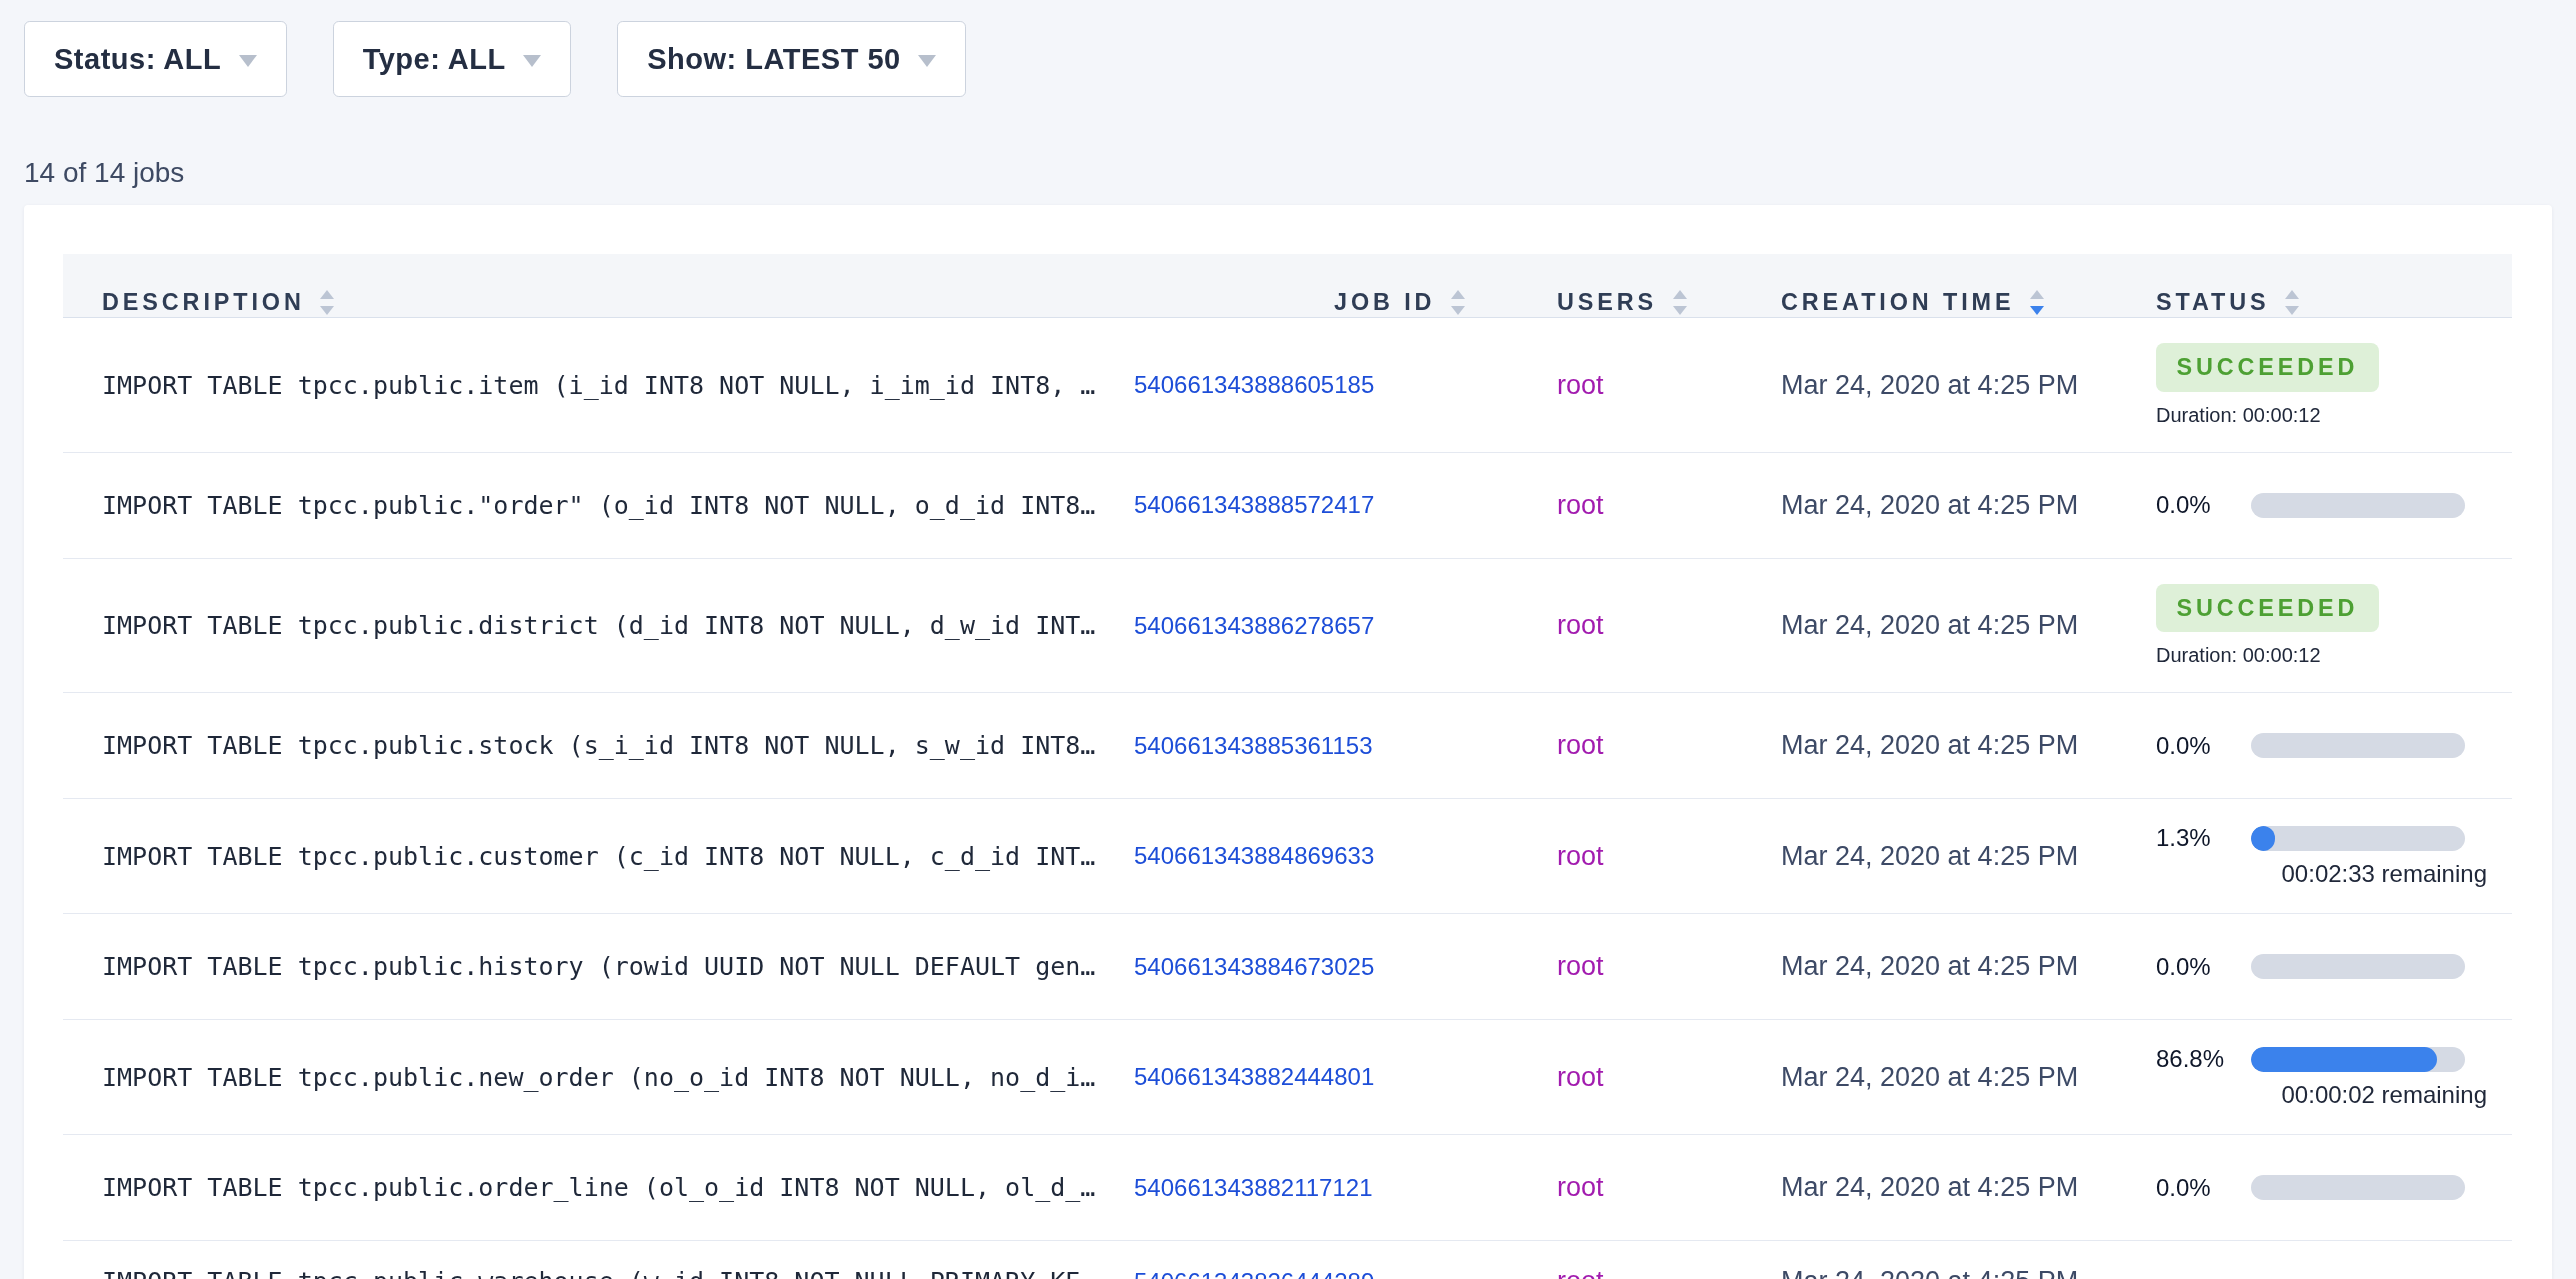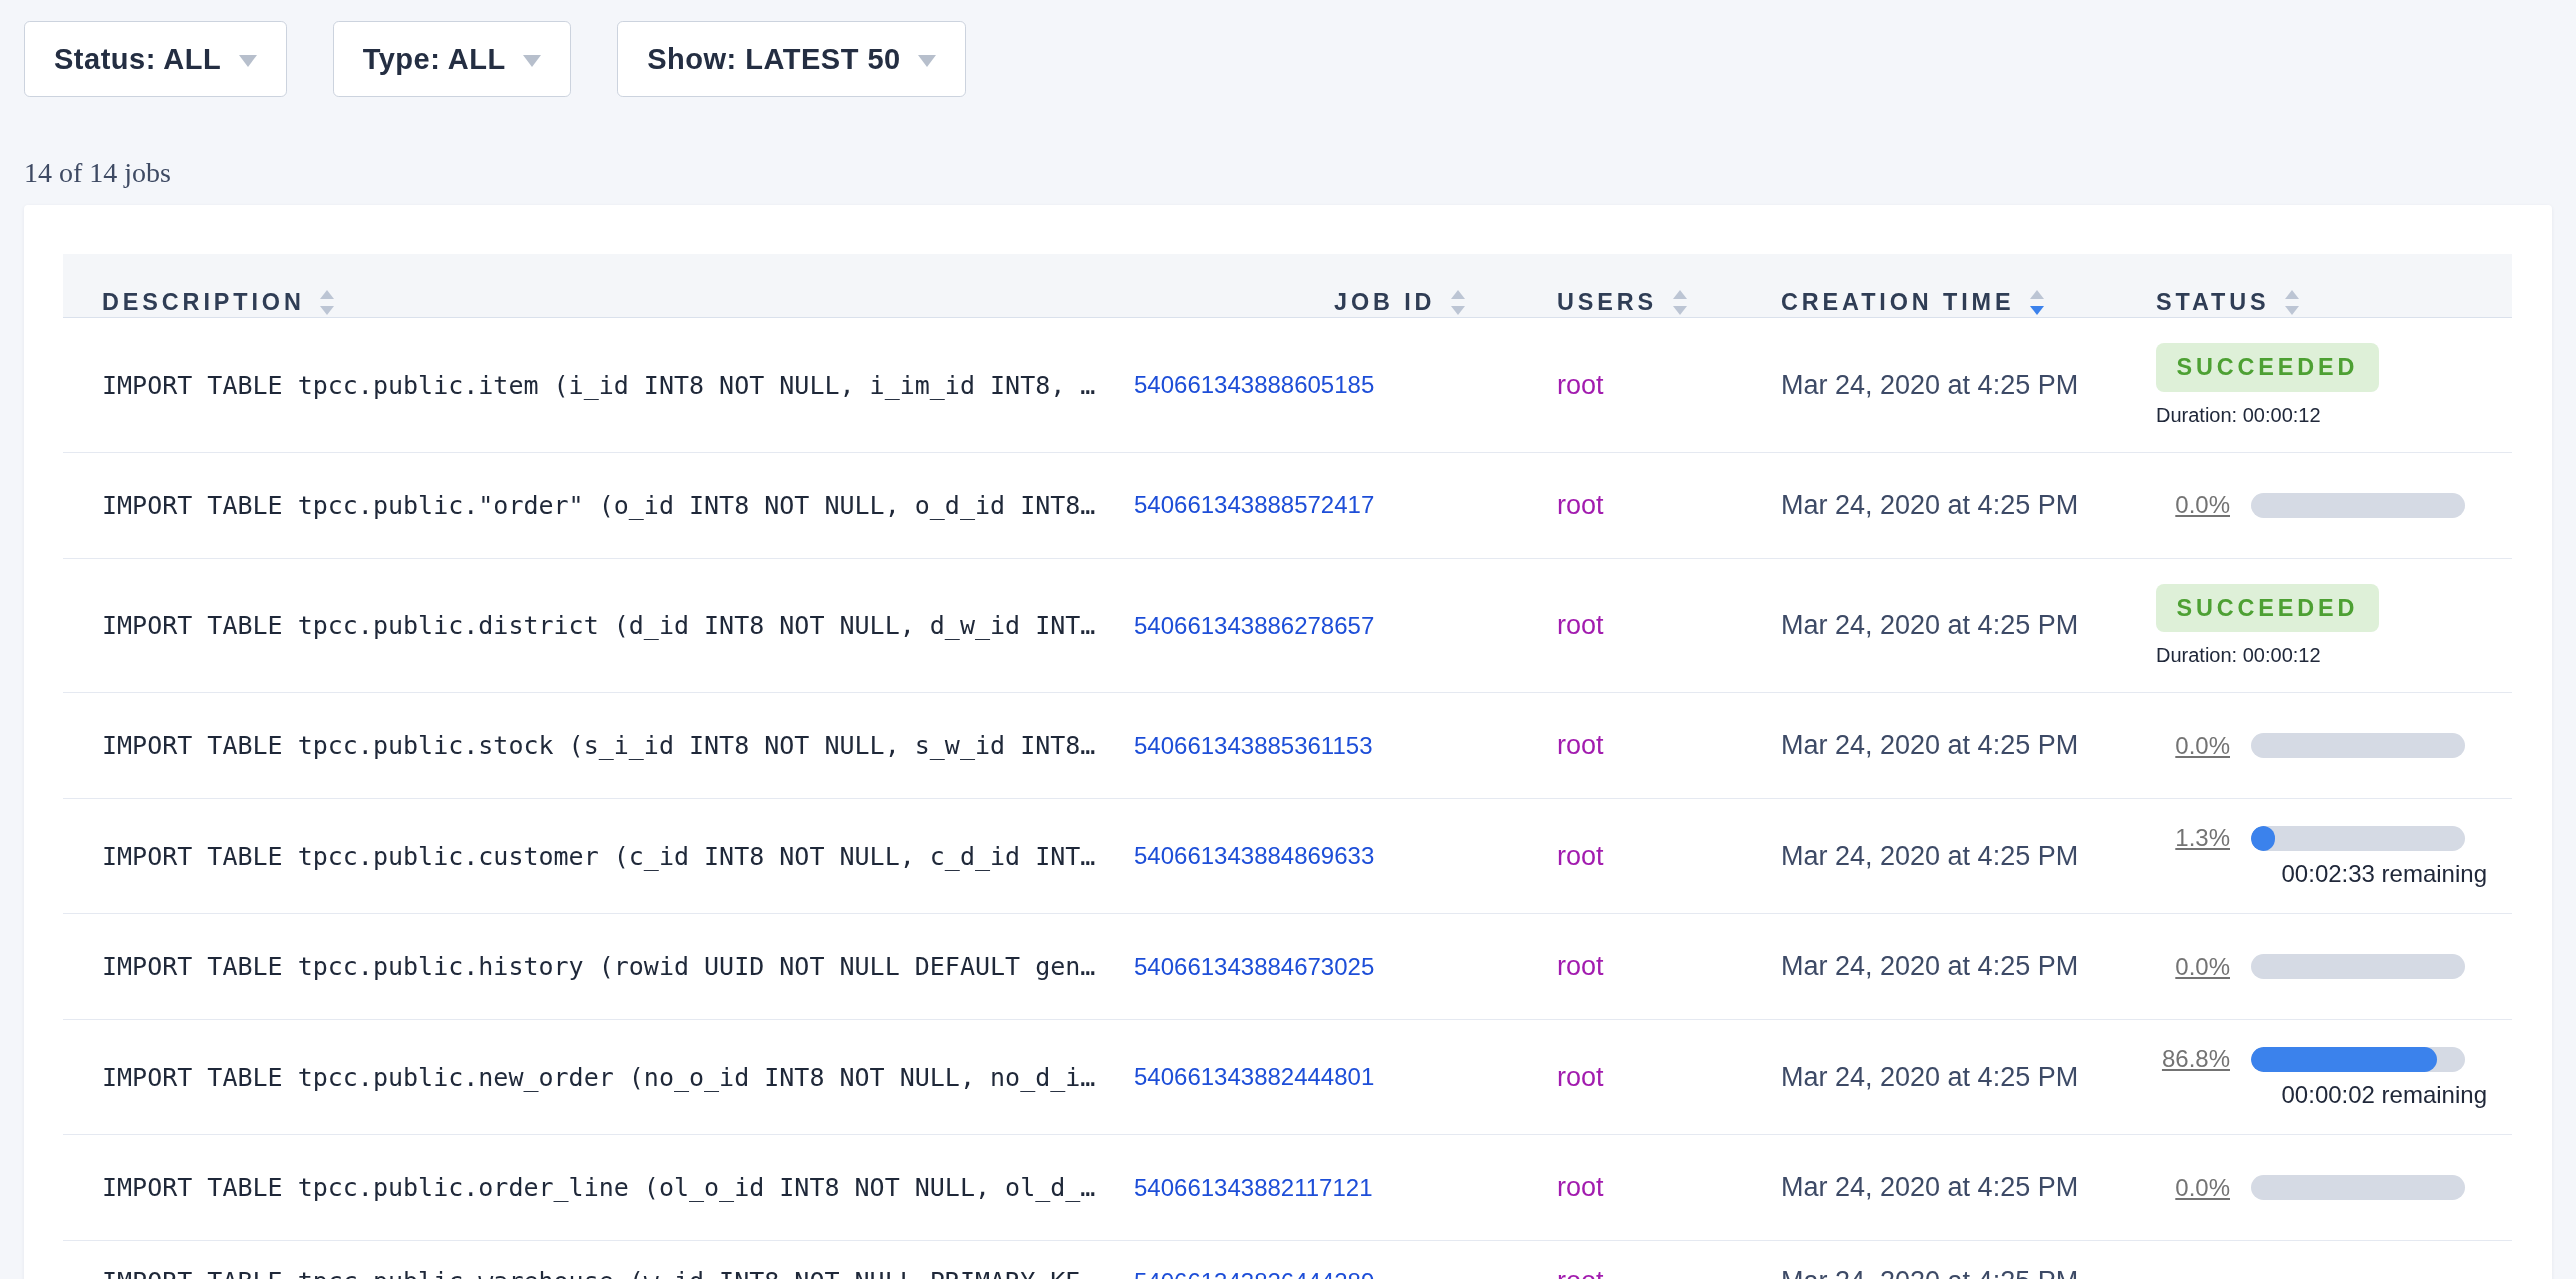--- a/index.html
+++ b/index.html
@@ -36,21 +36,20 @@
     border-top: 12.7px solid #b7bfcc;
     margin-left: 17.5px;
     position: relative; top: 1.9px;
   }
 
   
   .jobs-count {
     margin-top: 60px;
     font-size: 28px;
     color: #3e4a63;
-    font-family: Liberation Serif, serif;
   }
 
   
   .card {
     margin-top: 15.6px;
     background: #fff;
     border-radius: 3.9px;
     box-shadow: 0 1px 3.9px rgba(40,55,80,0.08);
     padding: 49px 39px 0 39px;
     height: 1168px;
@@ -122,21 +121,21 @@
     font-weight: 700;
     letter-spacing: 3.9px;
     padding: 10.7px 20.4px;
     border-radius: 8px;
     white-space: nowrap;
   }
   .status-detail { margin-top: 12px; font-size: 20px; color: #20283a; white-space: nowrap; }
 
   
   .prog-top { display: flex; align-items: center; gap: 21.4px; }
-  .pct { min-width: 74px; text-align: right; font-size: 24px; color: #737373; white-space: nowrap; text-decoration: underline; }
+  .pct { min-width: 74px; font-size: 24px; color: #0f172a; white-space: nowrap; }
   .track {
     display: block; width: 214px; height: 25px;
     border-radius: 12.7px;
     background: var(--track, #d5dae4);
     overflow: hidden;
   }
   .fill { display: block; height: 100%; width: 0; border-radius: 12.7px; background: var(--accent, #3b82ec); }
   .remaining { margin-top: 8px; font-size: 24px; color: #20283a; width: 331px; text-align: right; white-space: nowrap; }
 </style>
 </head>

